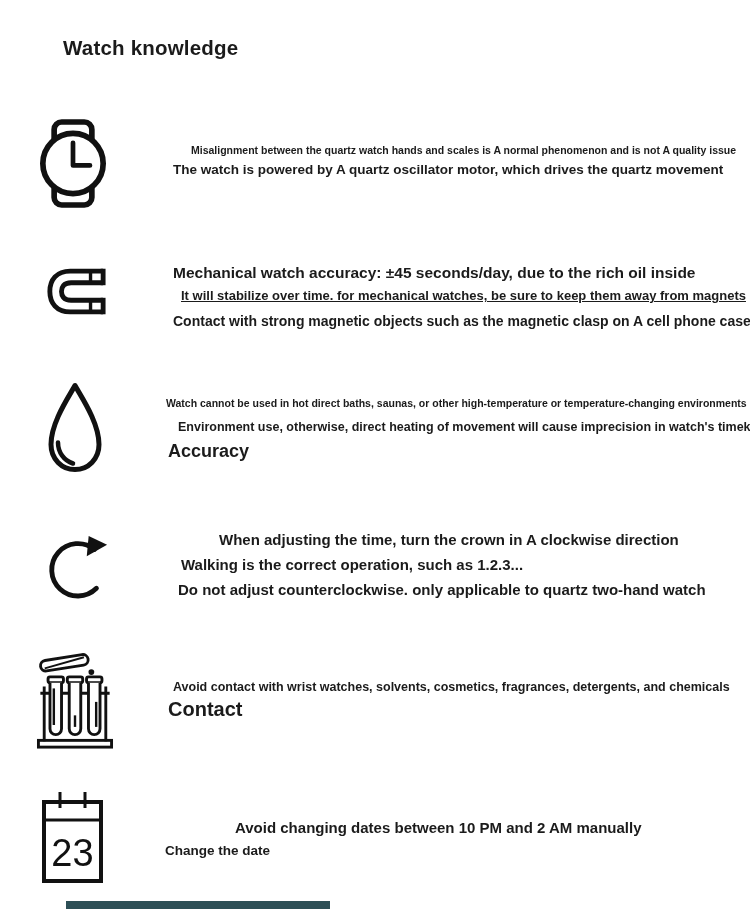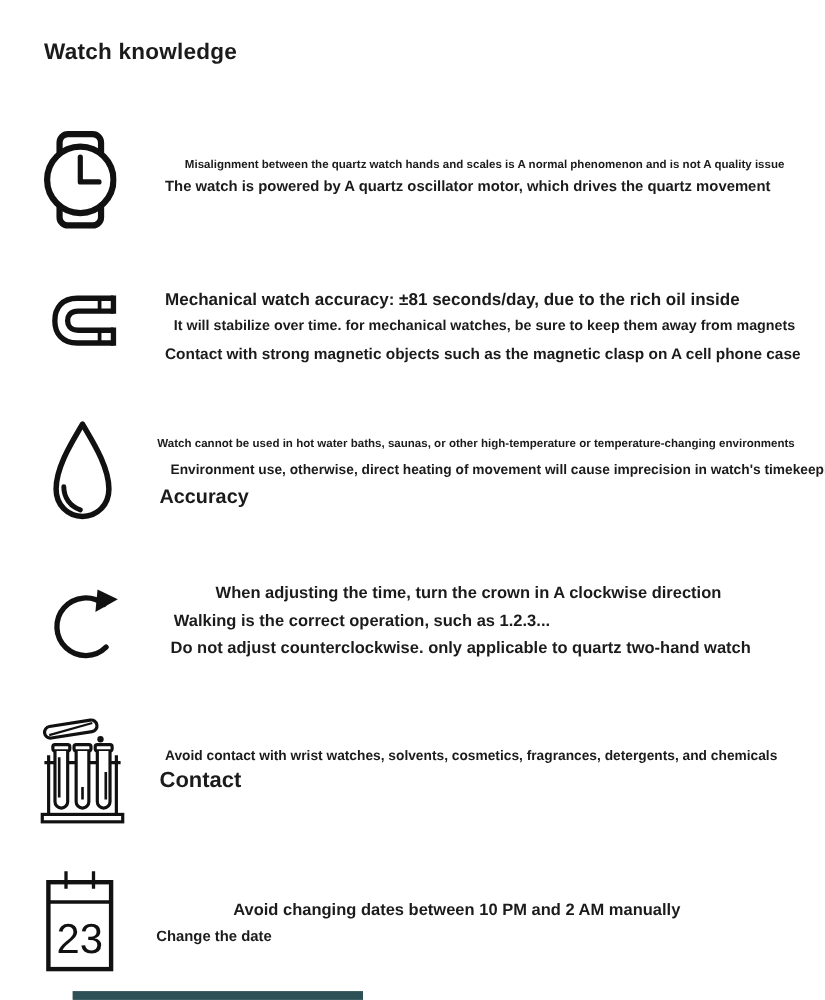--- a/index.html
+++ b/index.html
@@ -1,20 +1,20 @@
 <!DOCTYPE html>
 <html><head>
 <meta charset="utf-8">
 <style>
   html,body{margin:0;padding:0;}
   body{
     width:750px;height:909px;position:relative;background:#ffffff;
     font-family:"Liberation Sans","DejaVu Sans",sans-serif;color:#1b1b1b;overflow:hidden;
   }
-  .abs{position:absolute;white-space:nowrap;}
+  .abs{position:absolute;white-space:nowrap;margin-left:23px;}
   .ln{font-weight:bold;line-height:1.15;}
   .title{font-size:20.5px;font-weight:bold;letter-spacing:.2px;}
   .icon-box{position:absolute;text-align:right;}
   .icon-box svg{display:block;}
   .fs10{font-size:10.5px;} .fs11{font-size:14px;} .fs12{font-size:12.5px;}
   .fs13{font-size:13px;}  .fs135{font-size:13.5px;} .fs15{font-size:15px;text-align:center;}
   .fs155{font-size:15.5px;} .fs18{font-size:18px;} .fs19{font-size:20px;}
   .bottom-bar{position:absolute;left:66px;top:901px;width:264px;height:8px;}
   svg .stroke{fill:none;stroke:#111111;}
 </style>
@@ -36,31 +36,31 @@
 <div class="icon-box" style="left:45px;top:263px;">
   <svg width="62" height="57" viewBox="0 0 64 58">
     <path class="stroke" d="M60 8 H26 C12 8 5 17 5 29 C5 41 12 50 26 50 H60" stroke-width="5"></path>
     <path class="stroke" d="M60 20 H27 C19 20 17 25 17 29 C17 33 19 38 27 38 H60" stroke-width="5"></path>
     <line x1="60" y1="5.5" x2="60" y2="22.5" stroke="#111111" stroke-width="5"></line>
     <line x1="60" y1="35.5" x2="60" y2="52.5" stroke="#111111" stroke-width="5"></line>
     <line x1="47" y1="8" x2="47" y2="20" stroke="#111111" stroke-width="3.5"></line>
     <line x1="47" y1="38" x2="47" y2="50" stroke="#111111" stroke-width="3.5"></line>
   </svg>
 </div>
-<div class="abs ln fs155" style="left:150px;top:264px;">Mechanical watch accuracy: ±81 seconds/day, due to the rich oil inside</div>
-<div class="abs ln fs13" style="left:158px;top:289px;">It will stabilize over time. for mechanical watches, be sure to keep them away from magnets</div>
+<div class="abs ln fs155" style="left:150px;top:264px;">Mechanical watch accuracy: ±45 seconds/day, due to the rich oil inside</div>
+<div class="abs ln fs13" style="left:158px;top:289px;text-decoration:underline;">It will stabilize over time. for mechanical watches, be sure to keep them away from magnets</div>
 <div class="abs ln fs11" style="left:150px;top:313px;">Contact with strong magnetic objects such as the magnetic clasp on A cell phone case</div>
 
 <div class="icon-box" style="left:42px;top:380px;">
   <svg width="66" height="97" viewBox="0 0 66 96">
     <path class="stroke" d="M33 5 C27 16 9 42 9 64 C9 78.4 19.7 89 33 89 C46.3 89 57 78.4 57 64 C57 42 39 16 33 5 Z" stroke-width="5" stroke-linejoin="round"></path>
     <path class="stroke" d="M16 62 C16 72 22 80 31 83" stroke-width="4.5" stroke-linecap="round"></path>
   </svg>
 </div>
-<div class="abs ln fs10" style="left:143px;top:397px;">Watch cannot be used in hot water baths, saunas, or other high-temperature or temperature-changing environments</div>
+<div class="abs ln fs10" style="left:143px;top:397px;">Watch cannot be used in hot direct baths, saunas, or other high-temperature or temperature-changing environments</div>
 <div class="abs ln fs12" style="left:155px;top:420px;">Environment use, otherwise, direct heating of movement will cause imprecision in watch's timekeeping</div>
 <div class="abs ln fs18" style="left:145px;top:441px;">Accuracy</div>
 
 <div class="icon-box" style="left:46px;top:528px;">
   <svg width="64" height="76" viewBox="0 0 66 78">
     <path class="stroke" d="M52 62 A27 27 0 1 1 50 22" stroke-width="5" stroke-linecap="round"></path>
     <polygon points="44,8 63,17 42,29" fill="#111111"></polygon>
   </svg>
 </div>
 <div class="abs ln fs15" style="left:196px;top:531px;">When adjusting the time, turn the crown in A clockwise direction</div>

